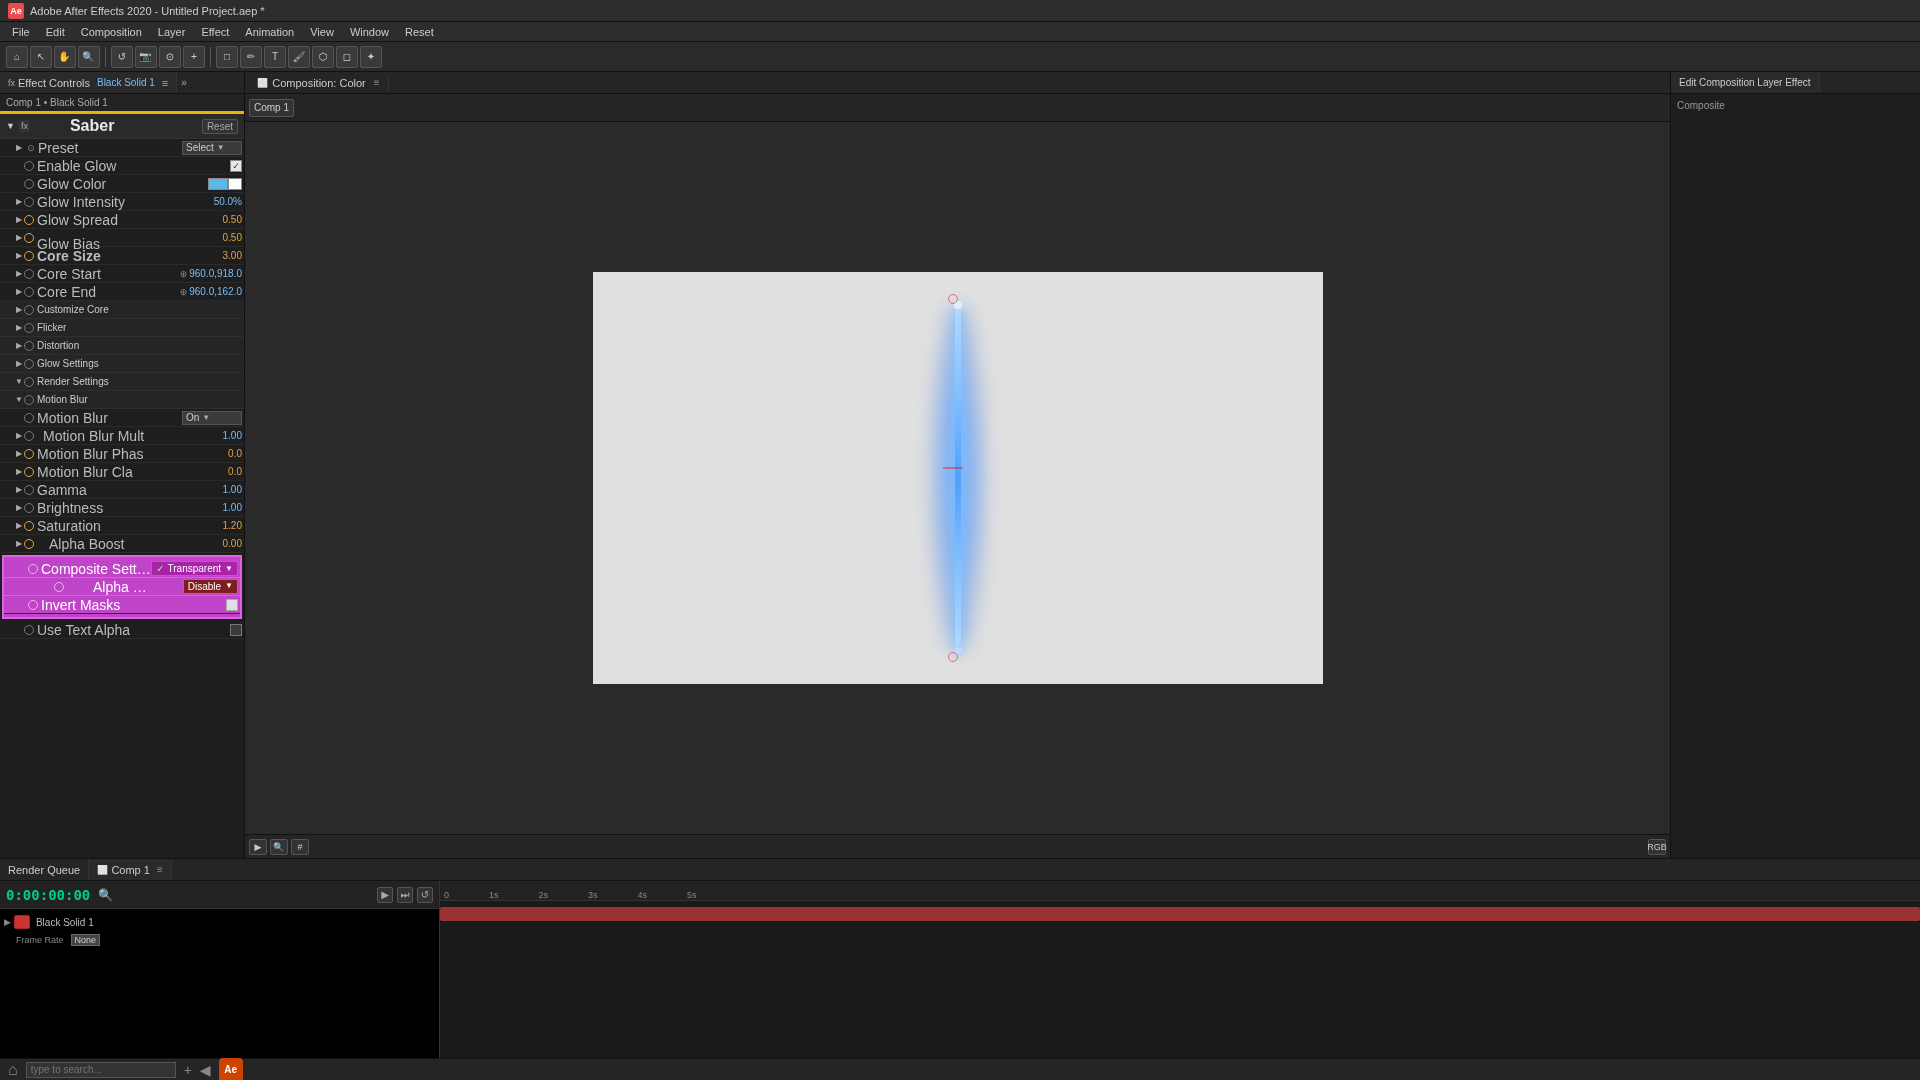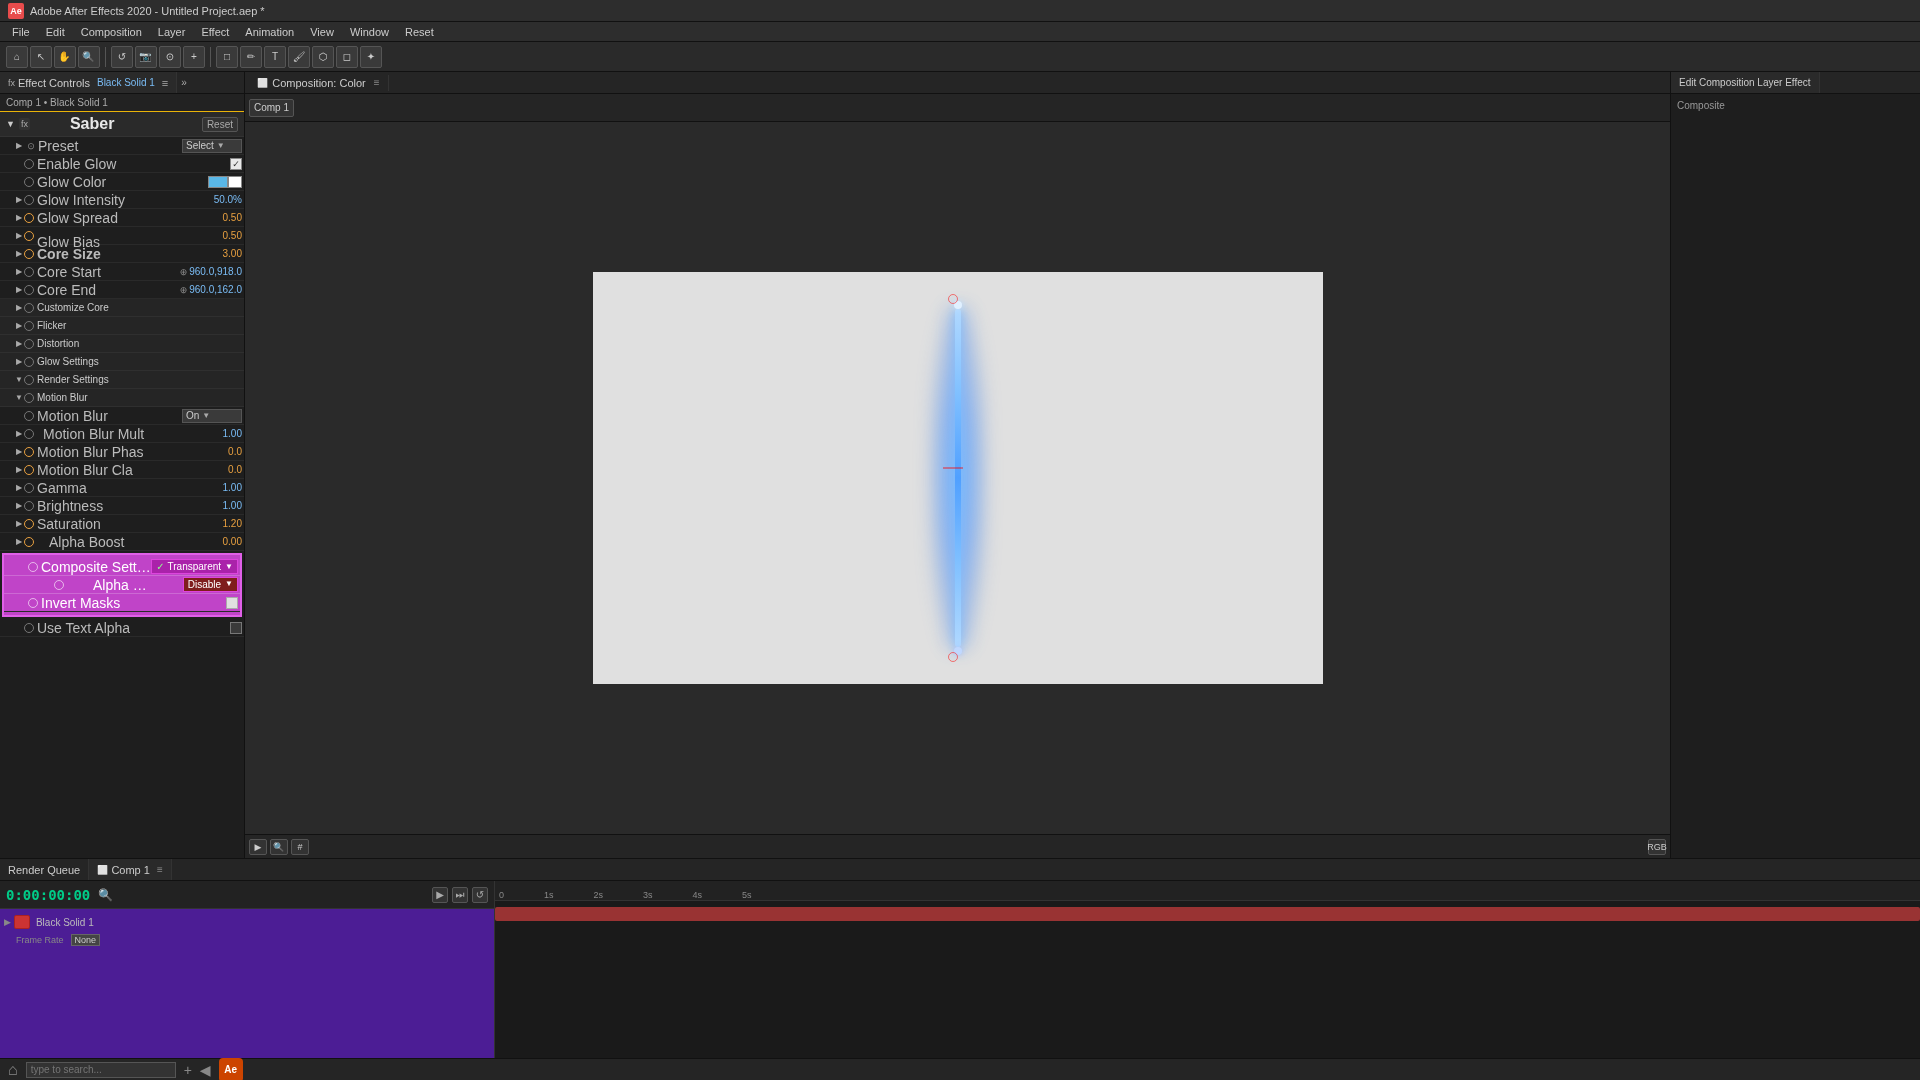--- a/index.html
+++ b/index.html
@@ -128,21 +128,21 @@
       border-right: 1px solid #333;
       height: 100%;
     }
     .left-panel-tab.active { background: #2a2a2a; }
 
     .breadcrumb {
       font-size: 10px;
       color: #999;
       padding: 3px 6px;
       background: #222;
-      border-bottom: 1px solid #eab308;
+      border-bottom: 3px solid #eab308;
     }
     .breadcrumb span { color: #aaa; }
 
     .effects-panel {
       flex: 1;
       overflow-y: auto;
       overflow-x: hidden;
       font-size: 11px;
     }
 
@@ -359,22 +359,22 @@
       border-right: 1px solid #333;
       height: 100%;
     }
     .timeline-tab.active { background: #2a2a2a; }
 
     .timeline-body {
       flex: 1;
       display: flex;
     }
     .timeline-left {
-      width: 495px;
-      background: #4c1d95;
+      width: 440px;
+      background: #000000;
       border-right: 1px solid #333;
       display: flex; flex-direction: column;
     }
     .timeline-controls {
       height: 28px;
       display: flex; align-items: center;
       padding: 0 6px; gap: 4px;
       border-bottom: 1px solid #333;
       background: #222;
     }

